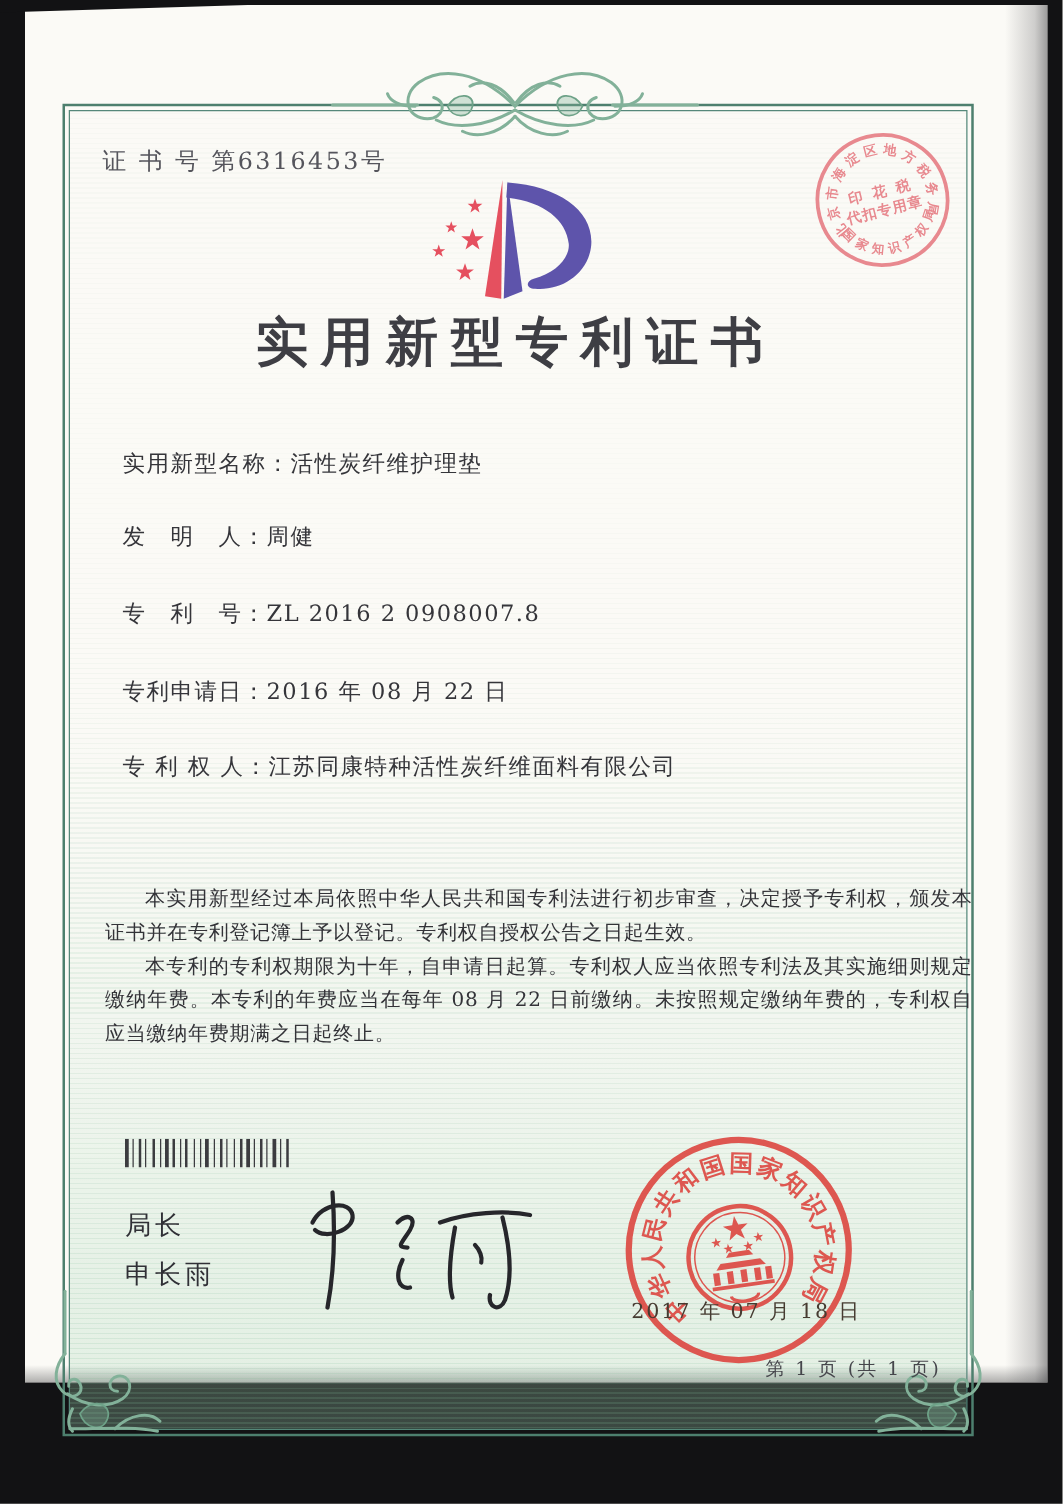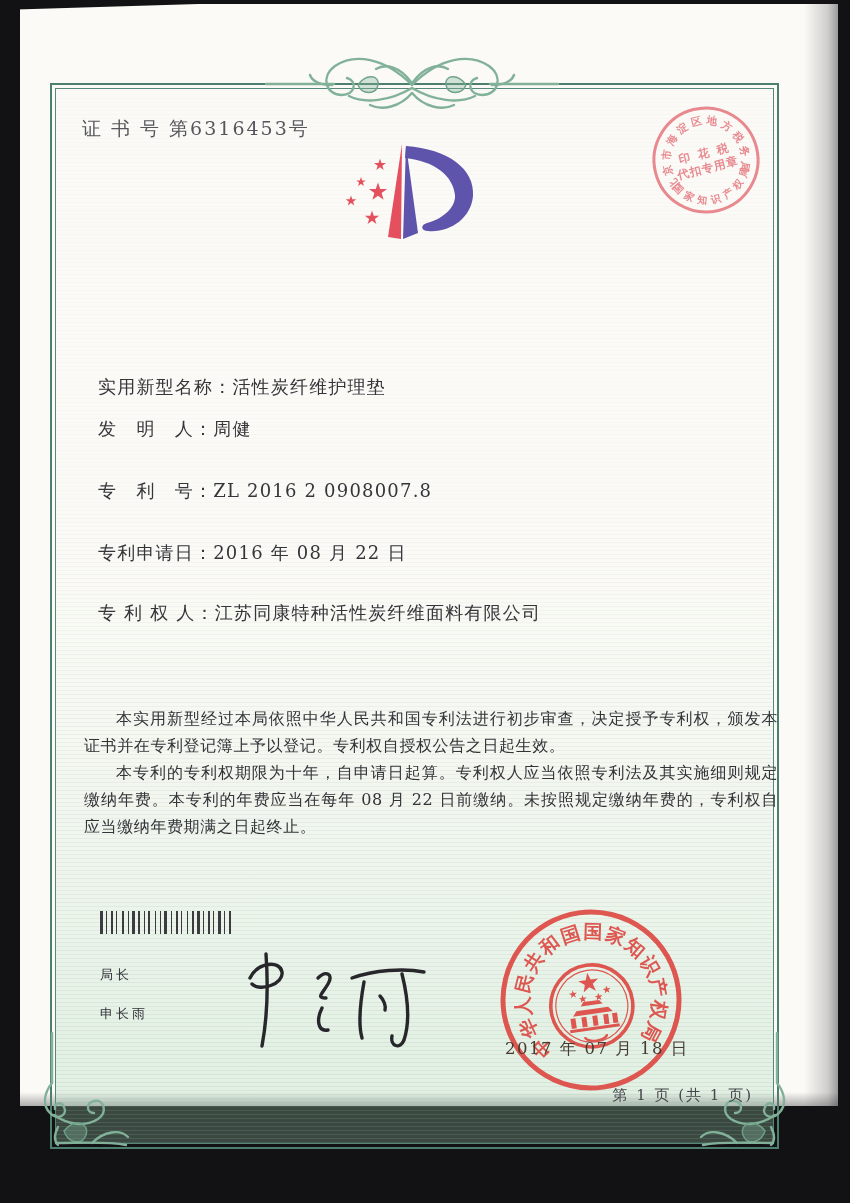--- a/index.html
+++ b/index.html
@@ -50,21 +50,21 @@
   }
   .field-row{
     position:absolute;left:78px;font-size:18px;color:#35353a;letter-spacing:1.2px;white-space:nowrap;
   }
   .body-text{
     position:absolute;left:64px;top:701px;width:694px;
     font-size:16px;line-height:27px;color:#333338;text-align:justify;letter-spacing:.6px;
   }
   .body-text p{margin:0;text-indent:2em;}
   .barcode{position:absolute;left:80px;top:907px;width:222px;height:23px;}
-  .sig-label{position:absolute;left:80px;font-size:13px;color:#303036;letter-spacing:3px;}
+  .sig-label{position:absolute;left:80px;font-size:21px;color:#303036;letter-spacing:3px;}
   .signature{position:absolute;left:202px;top:944px;width:214px;height:102px;}
   .signature path{fill:none;stroke:#26262b;stroke-width:3.4;stroke-linecap:round;stroke-linejoin:round;}
   .office-seal{position:absolute;left:471px;top:896px;width:200px;height:200px;transform:rotate(-8deg);opacity:.92;}
   .office-seal text{fill:#dd4a44;font-weight:700;}
   .seal-date{
     position:absolute;left:485px;top:1034px;font-size:16.5px;color:#463b31;letter-spacing:1.5px;white-space:nowrap;
   }
   .tax-seal{position:absolute;left:626px;top:96px;width:120px;height:120px;transform:rotate(-14deg);opacity:.85;}
   .tax-seal text{fill:#e5767e;font-weight:700;}
   .footer{
@@ -132,22 +132,23 @@
 
     <path d="M82,5 L81,100 L68,98 Z" fill="#e5505f"></path>
 
     <use href="#star" transform="translate(60,26) scale(0.62)" fill="#e5505f"></use>
     <use href="#star" transform="translate(41,43) scale(0.5)" fill="#e5505f"></use>
     <use href="#star" transform="translate(58,53) scale(0.95)" fill="#e5505f"></use>
     <use href="#star" transform="translate(31,62) scale(0.55)" fill="#e5505f"></use>
     <use href="#star" transform="translate(52,79) scale(0.75)" fill="#e5505f"></use>
   </svg>
 
-
-  <div class="field-row" style="top:371px;">
+  <div class="title">实用新型专利证书</div>
+
+  <div class="field-row" style="top:355px;">
     <span>实用新型名称：</span><span>活性炭纤维护理垫</span>
   </div>
   <div class="field-row" style="top:413px;">
     <span>发　明　人：</span><span>周健</span>
   </div>
   <div class="field-row" style="top:475px;">
     <span>专　利　号：</span><span>ZL 2016 2 0908007.8</span>
   </div>
   <div class="field-row" style="top:537px;">
     <span>专利申请日：</span><span>2016 年 08 月 22 日</span>

